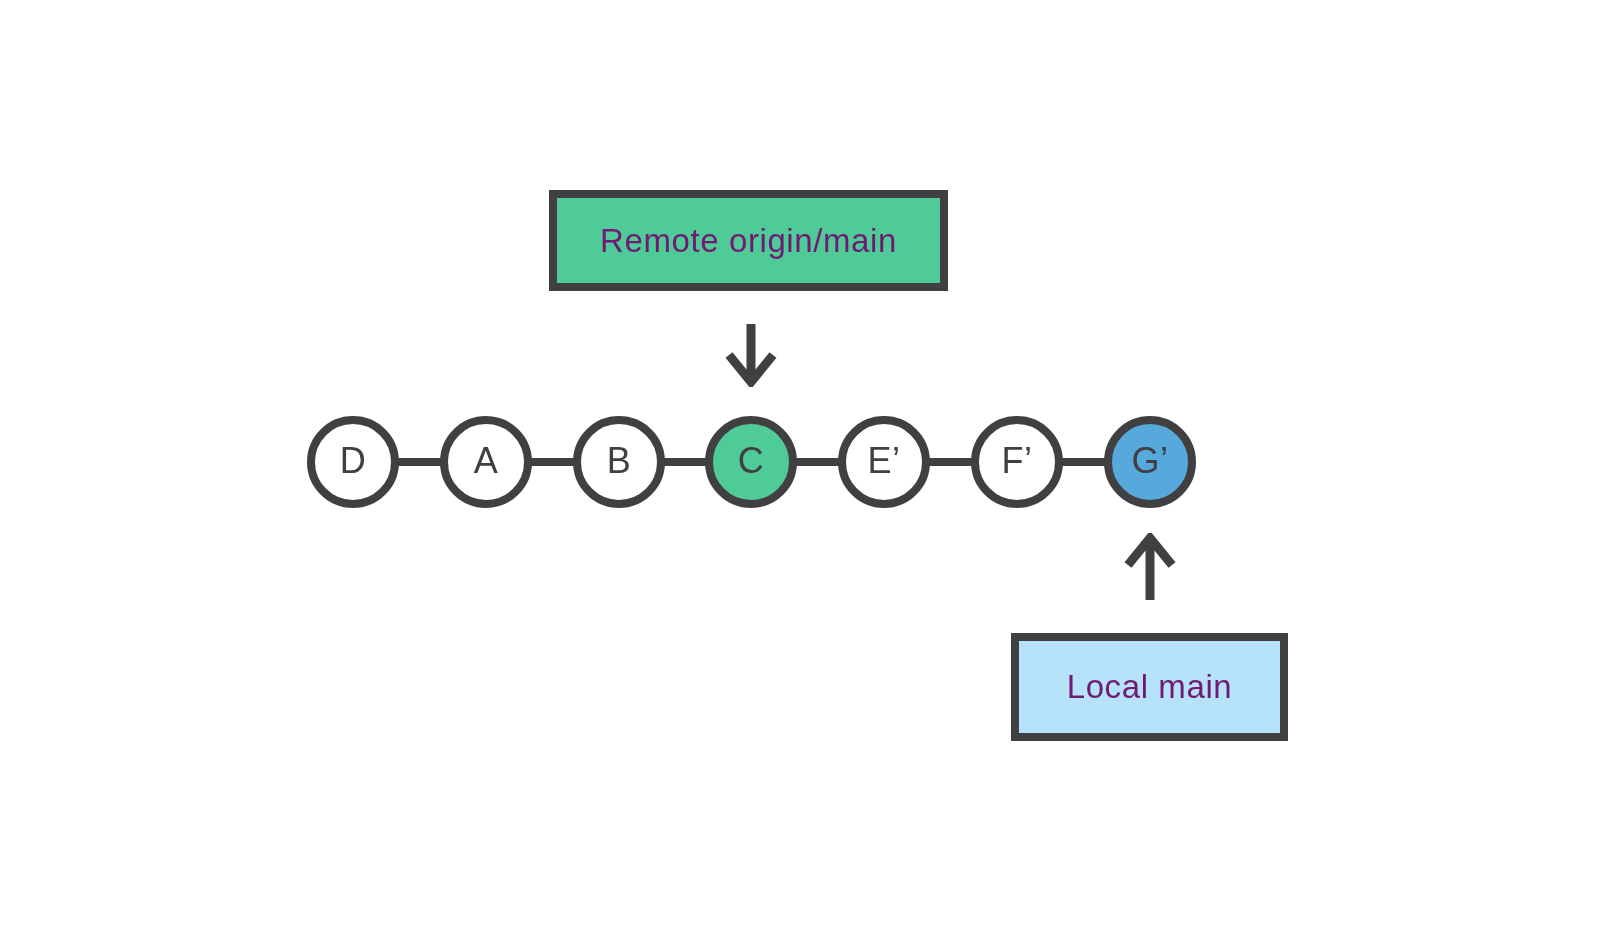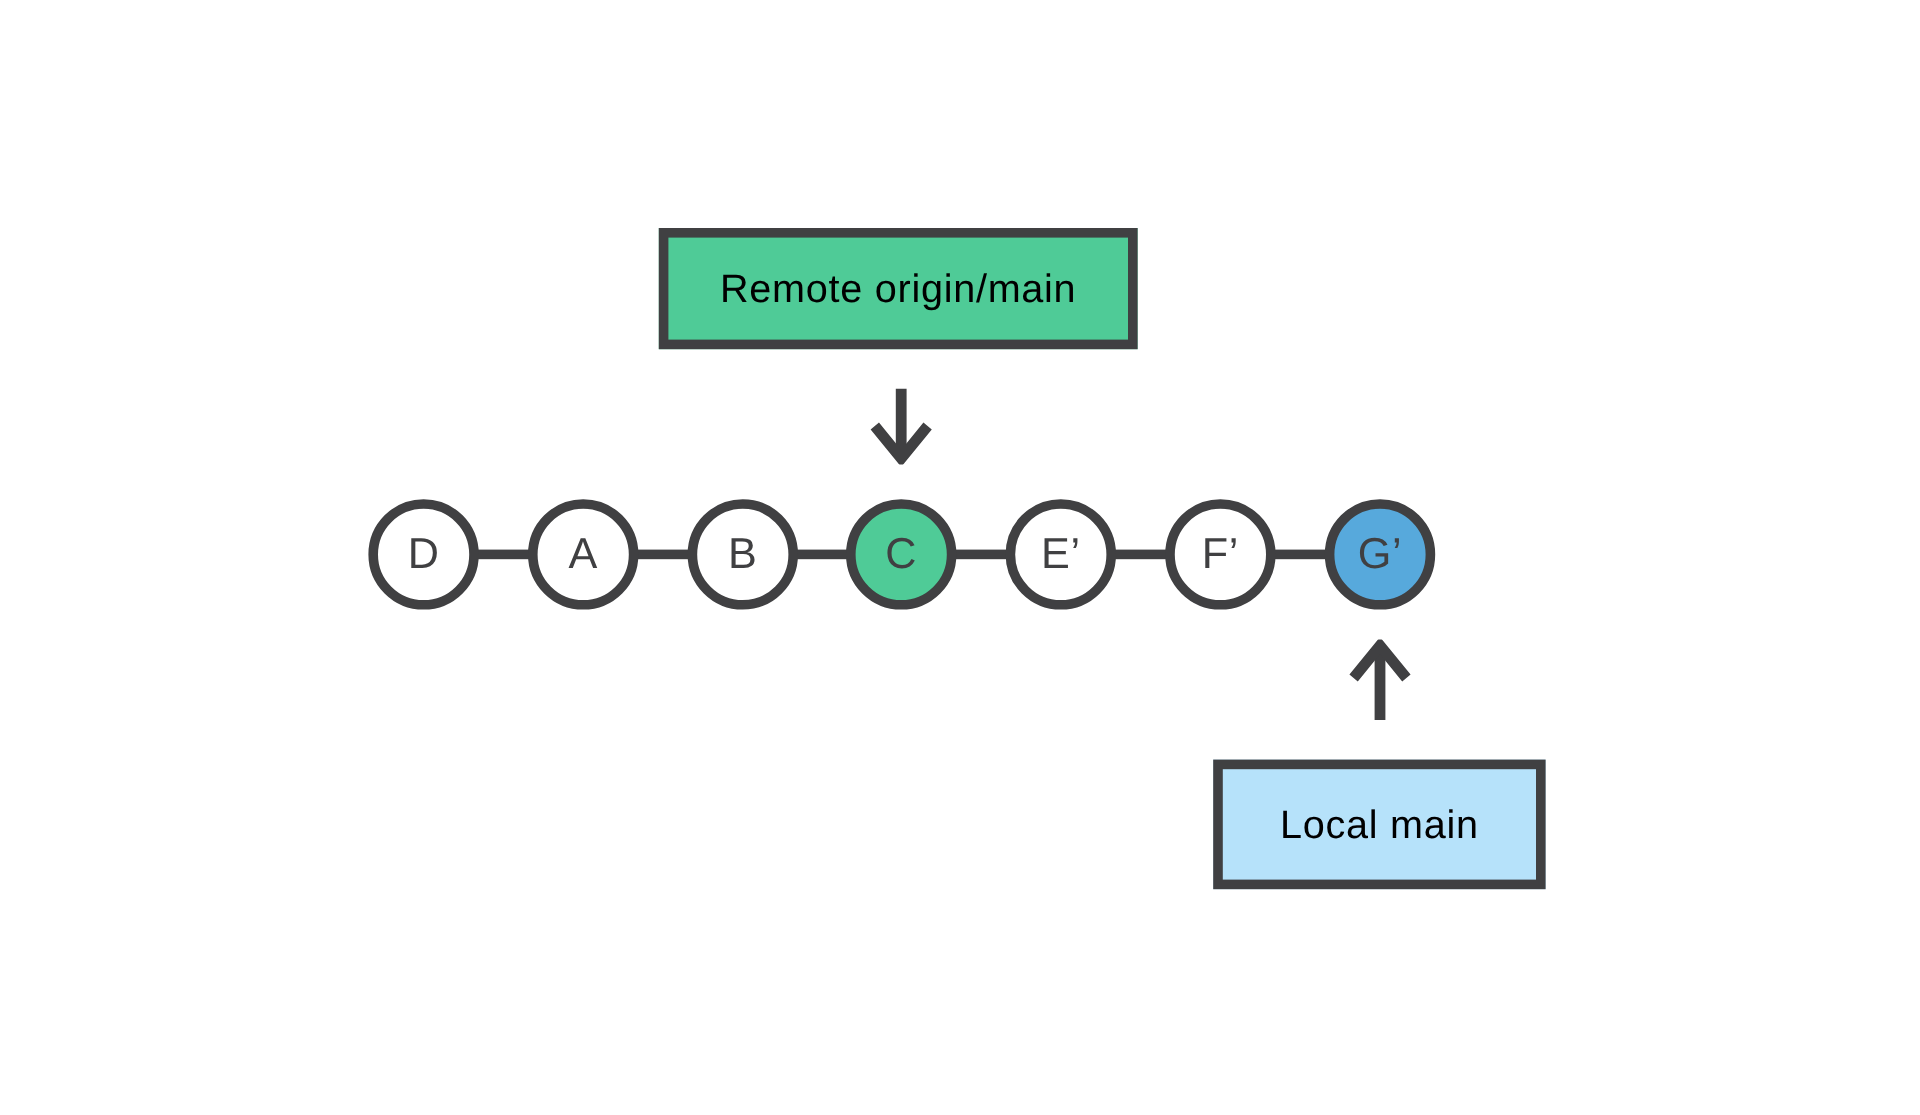--- a/index.html
+++ b/index.html
@@ -15,21 +15,21 @@
     overflow: hidden;
     font-family: "Liberation Sans", sans-serif;
   }
   .label-box {
     position: absolute;
     box-sizing: border-box;
     border: 8px solid #404042;
     display: flex;
     align-items: center;
     justify-content: center;
-    color: #000000;
+    color: #701a75;
     font-size: 33px;
     letter-spacing: 0.6px;
     white-space: nowrap;
   }
   .label-box.remote {
     left: 549px;
     top: 190px;
     width: 399px;
     height: 101px;
   }

